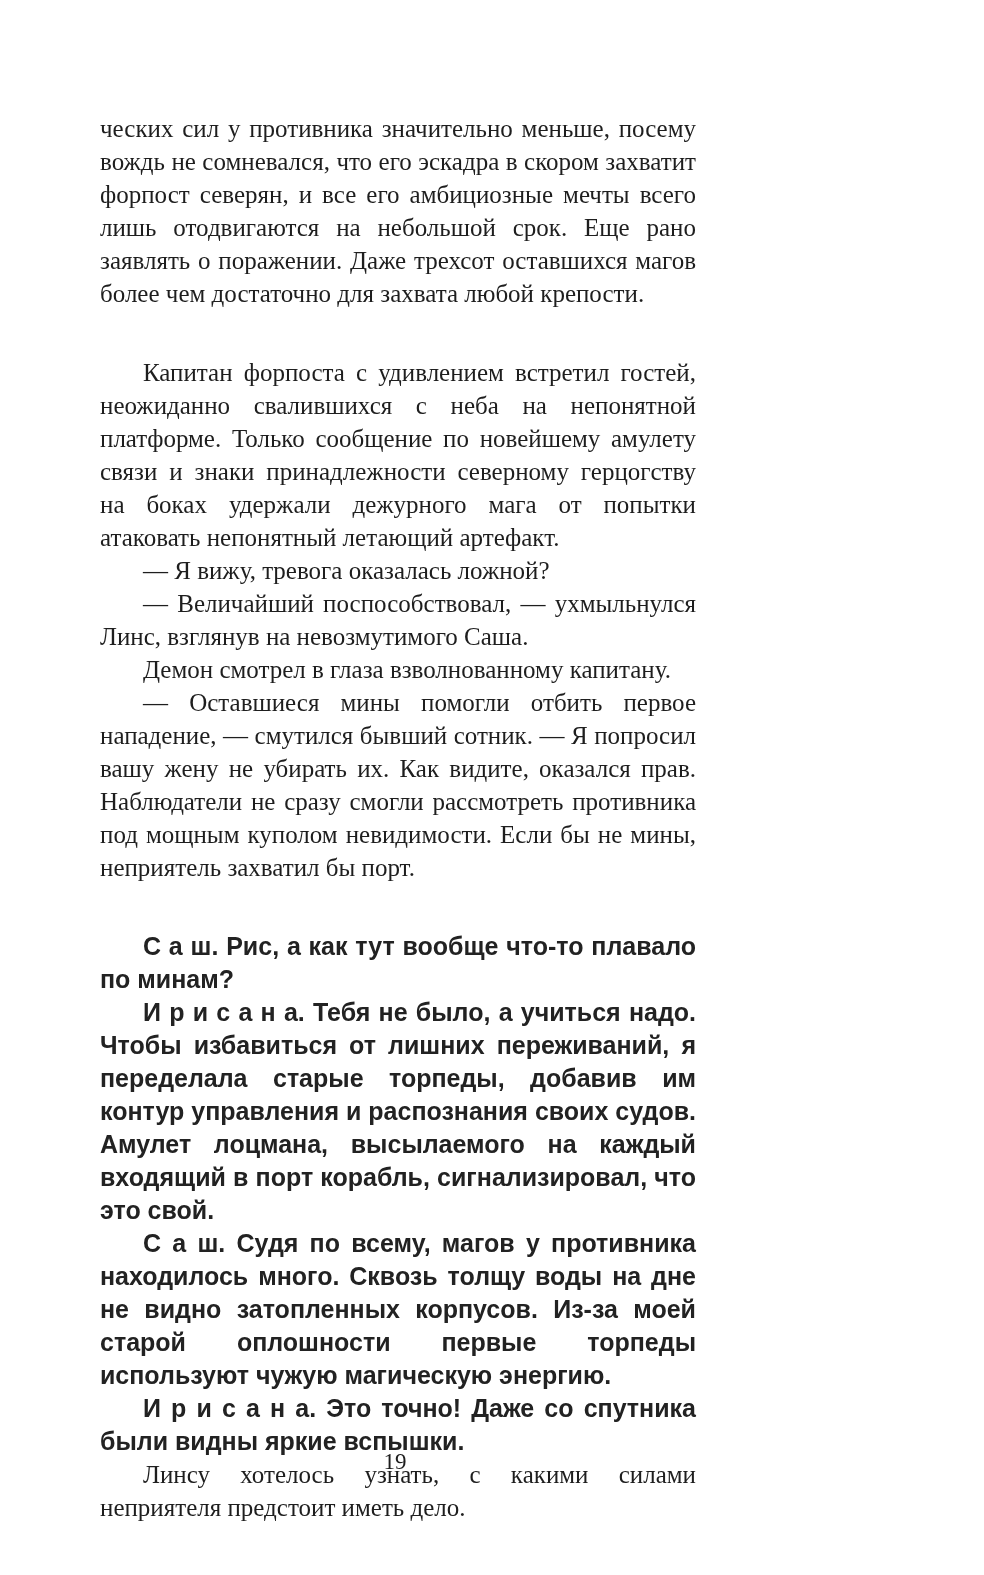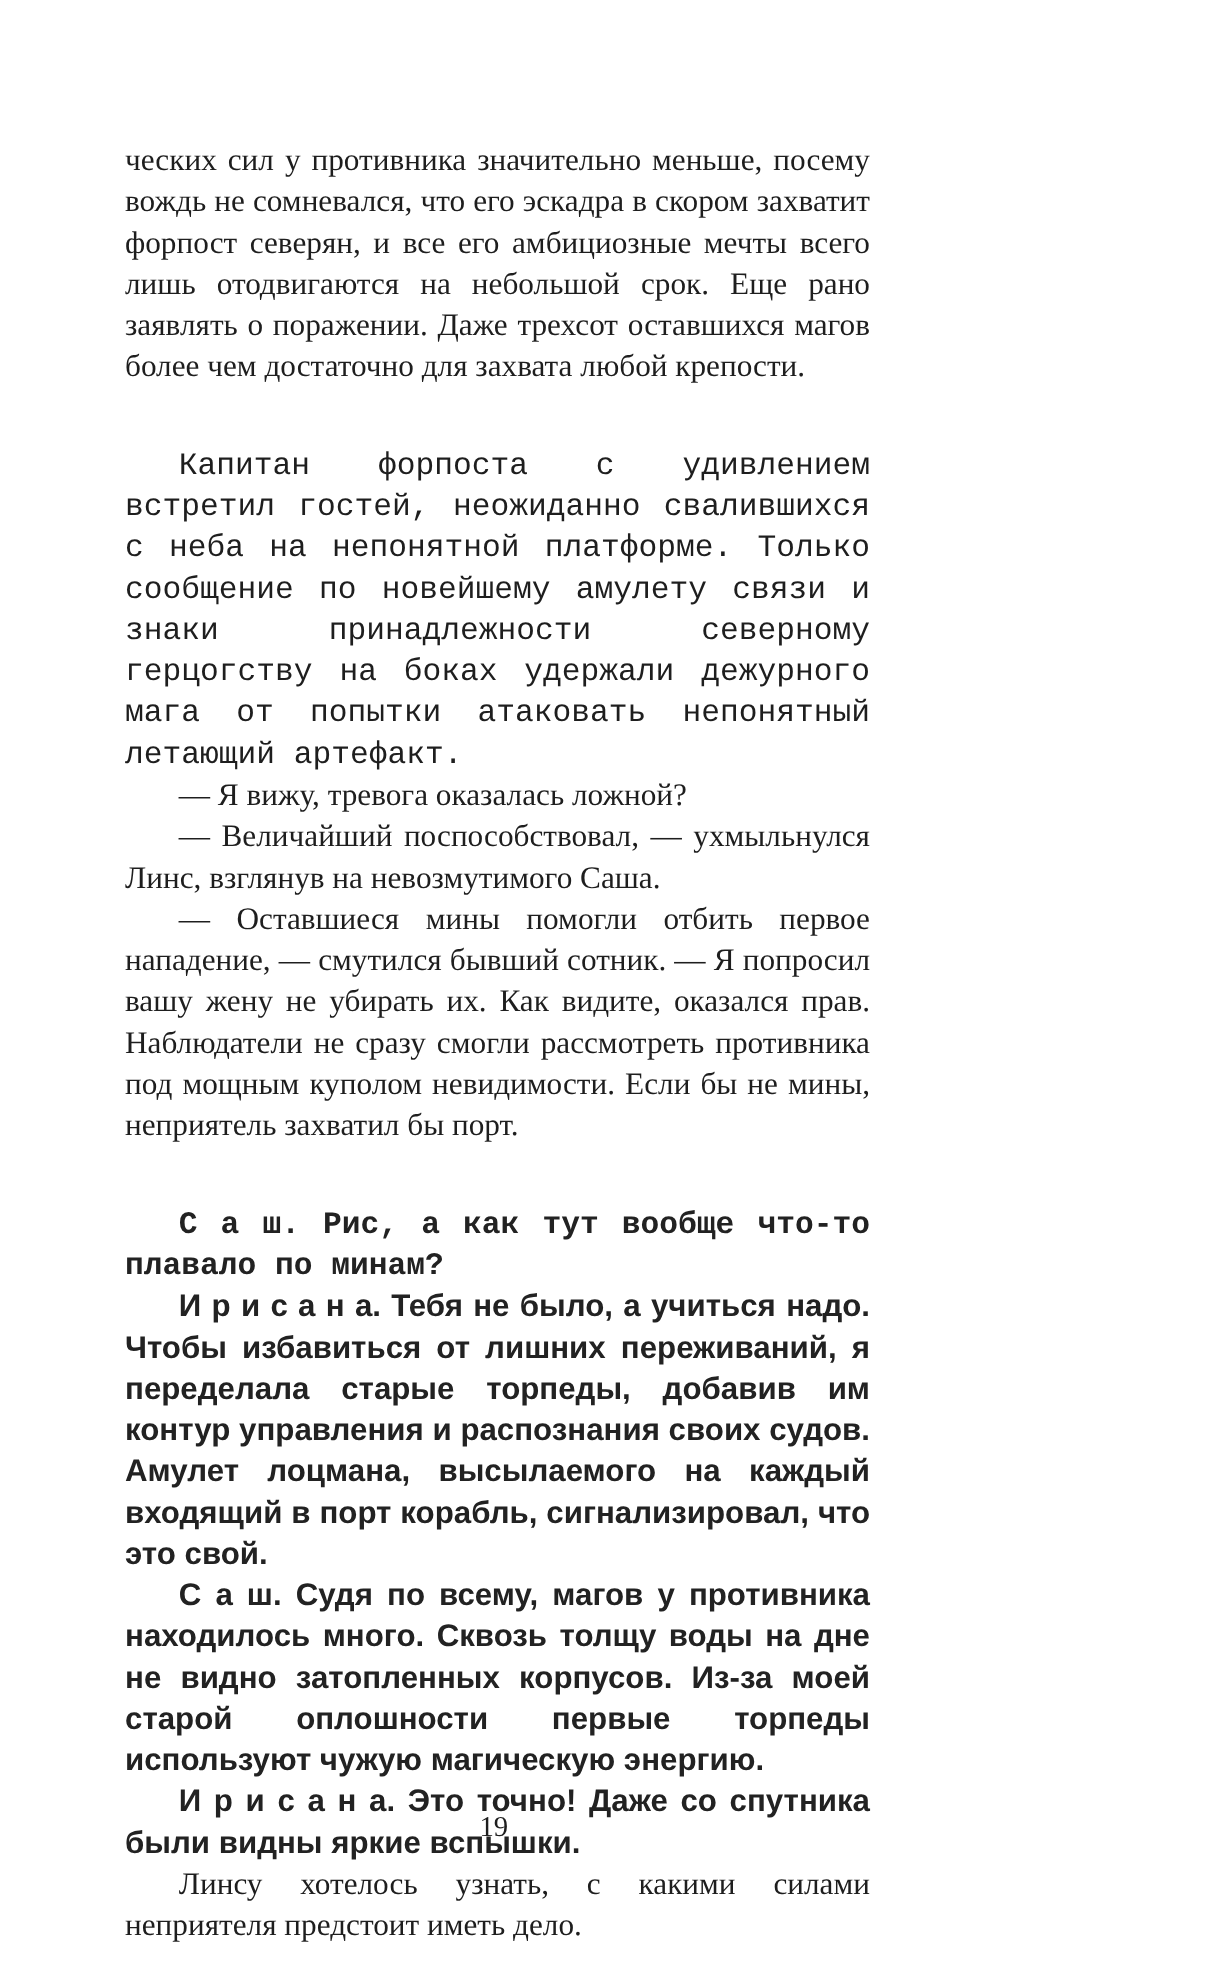--- a/index.html
+++ b/index.html
@@ -34,21 +34,20 @@
     font-weight: bold;
     font-size: 25px;
     line-height: 33px;
     color: #222222;
   }
   .indent {
     text-indent: 43px;
   }
   .gap {
     margin-top: 46px;
-    font-family: Liberation Mono, monospace;
   }
   .page-number {
     position: absolute;
     left: 0;
     bottom: 100px;
     width: 100%;
     text-align: center;
     font-family: "Liberation Serif", "DejaVu Serif", serif;
     font-size: 23px;
     color: #1e1e1e;
@@ -61,20 +60,21 @@
 
   <p class="para serif">ческих сил у противника значительно меньше, посему вождь не сомневался, что его эскадра в скором захватит форпост северян, и все его амбициозные мечты всего лишь отодвигаются на небольшой срок. Еще рано заявлять о поражении. Даже трехсот оставшихся магов более чем достаточно для захвата любой крепости.</p>
 
   <p class="para serif indent gap">Капитан форпоста с удивлением встретил гостей, неожиданно свалившихся с неба на непонятной платформе. Только сообщение по новейшему амулету связи и знаки принадлежности северному герцогству на боках удержали дежурного мага от попытки атаковать непонятный летающий артефакт.</p>
 
 
   <p class="para serif indent">— Я вижу, тревога оказалась ложной?</p>
 
   <p class="para serif indent">— Величайший поспособствовал, — ухмыльнулся Линс, взглянув на невозмутимого Саша.</p>
 
+  <p class="para serif indent">Демон смотрел в глаза взволнованному капитану.</p>
 
   <p class="para serif indent">— Оставшиеся мины помогли отбить первое нападение, — смутился бывший сотник. — Я попросил вашу жену не убирать их. Как видите, оказался прав. Наблюдатели не сразу смогли рассмотреть противника под мощным куполом невидимости. Если бы не мины, неприятель захватил бы порт.</p>
 
   <p class="para sans indent gap">С а ш. Рис, а как тут вообще что-то плавало по минам?</p>
 
   <p class="para sans indent">И р и с а н а. Тебя не было, а учиться надо. Чтобы избавиться от лишних переживаний, я переделала старые торпеды, добавив им контур управления и распознания своих судов. Амулет лоцмана, высылаемого на каждый входящий в порт корабль, сигнализировал, что это свой.</p>
 
   <p class="para sans indent">С а ш. Судя по всему, магов у противника находилось много. Сквозь толщу воды на дне не видно затопленных корпусов. Из-за моей старой оплошности первые торпеды используют чужую магическую энергию.</p>
 
   <p class="para sans indent">И р и с а н а. Это точно! Даже со спутника были видны яркие вспышки.</p>

